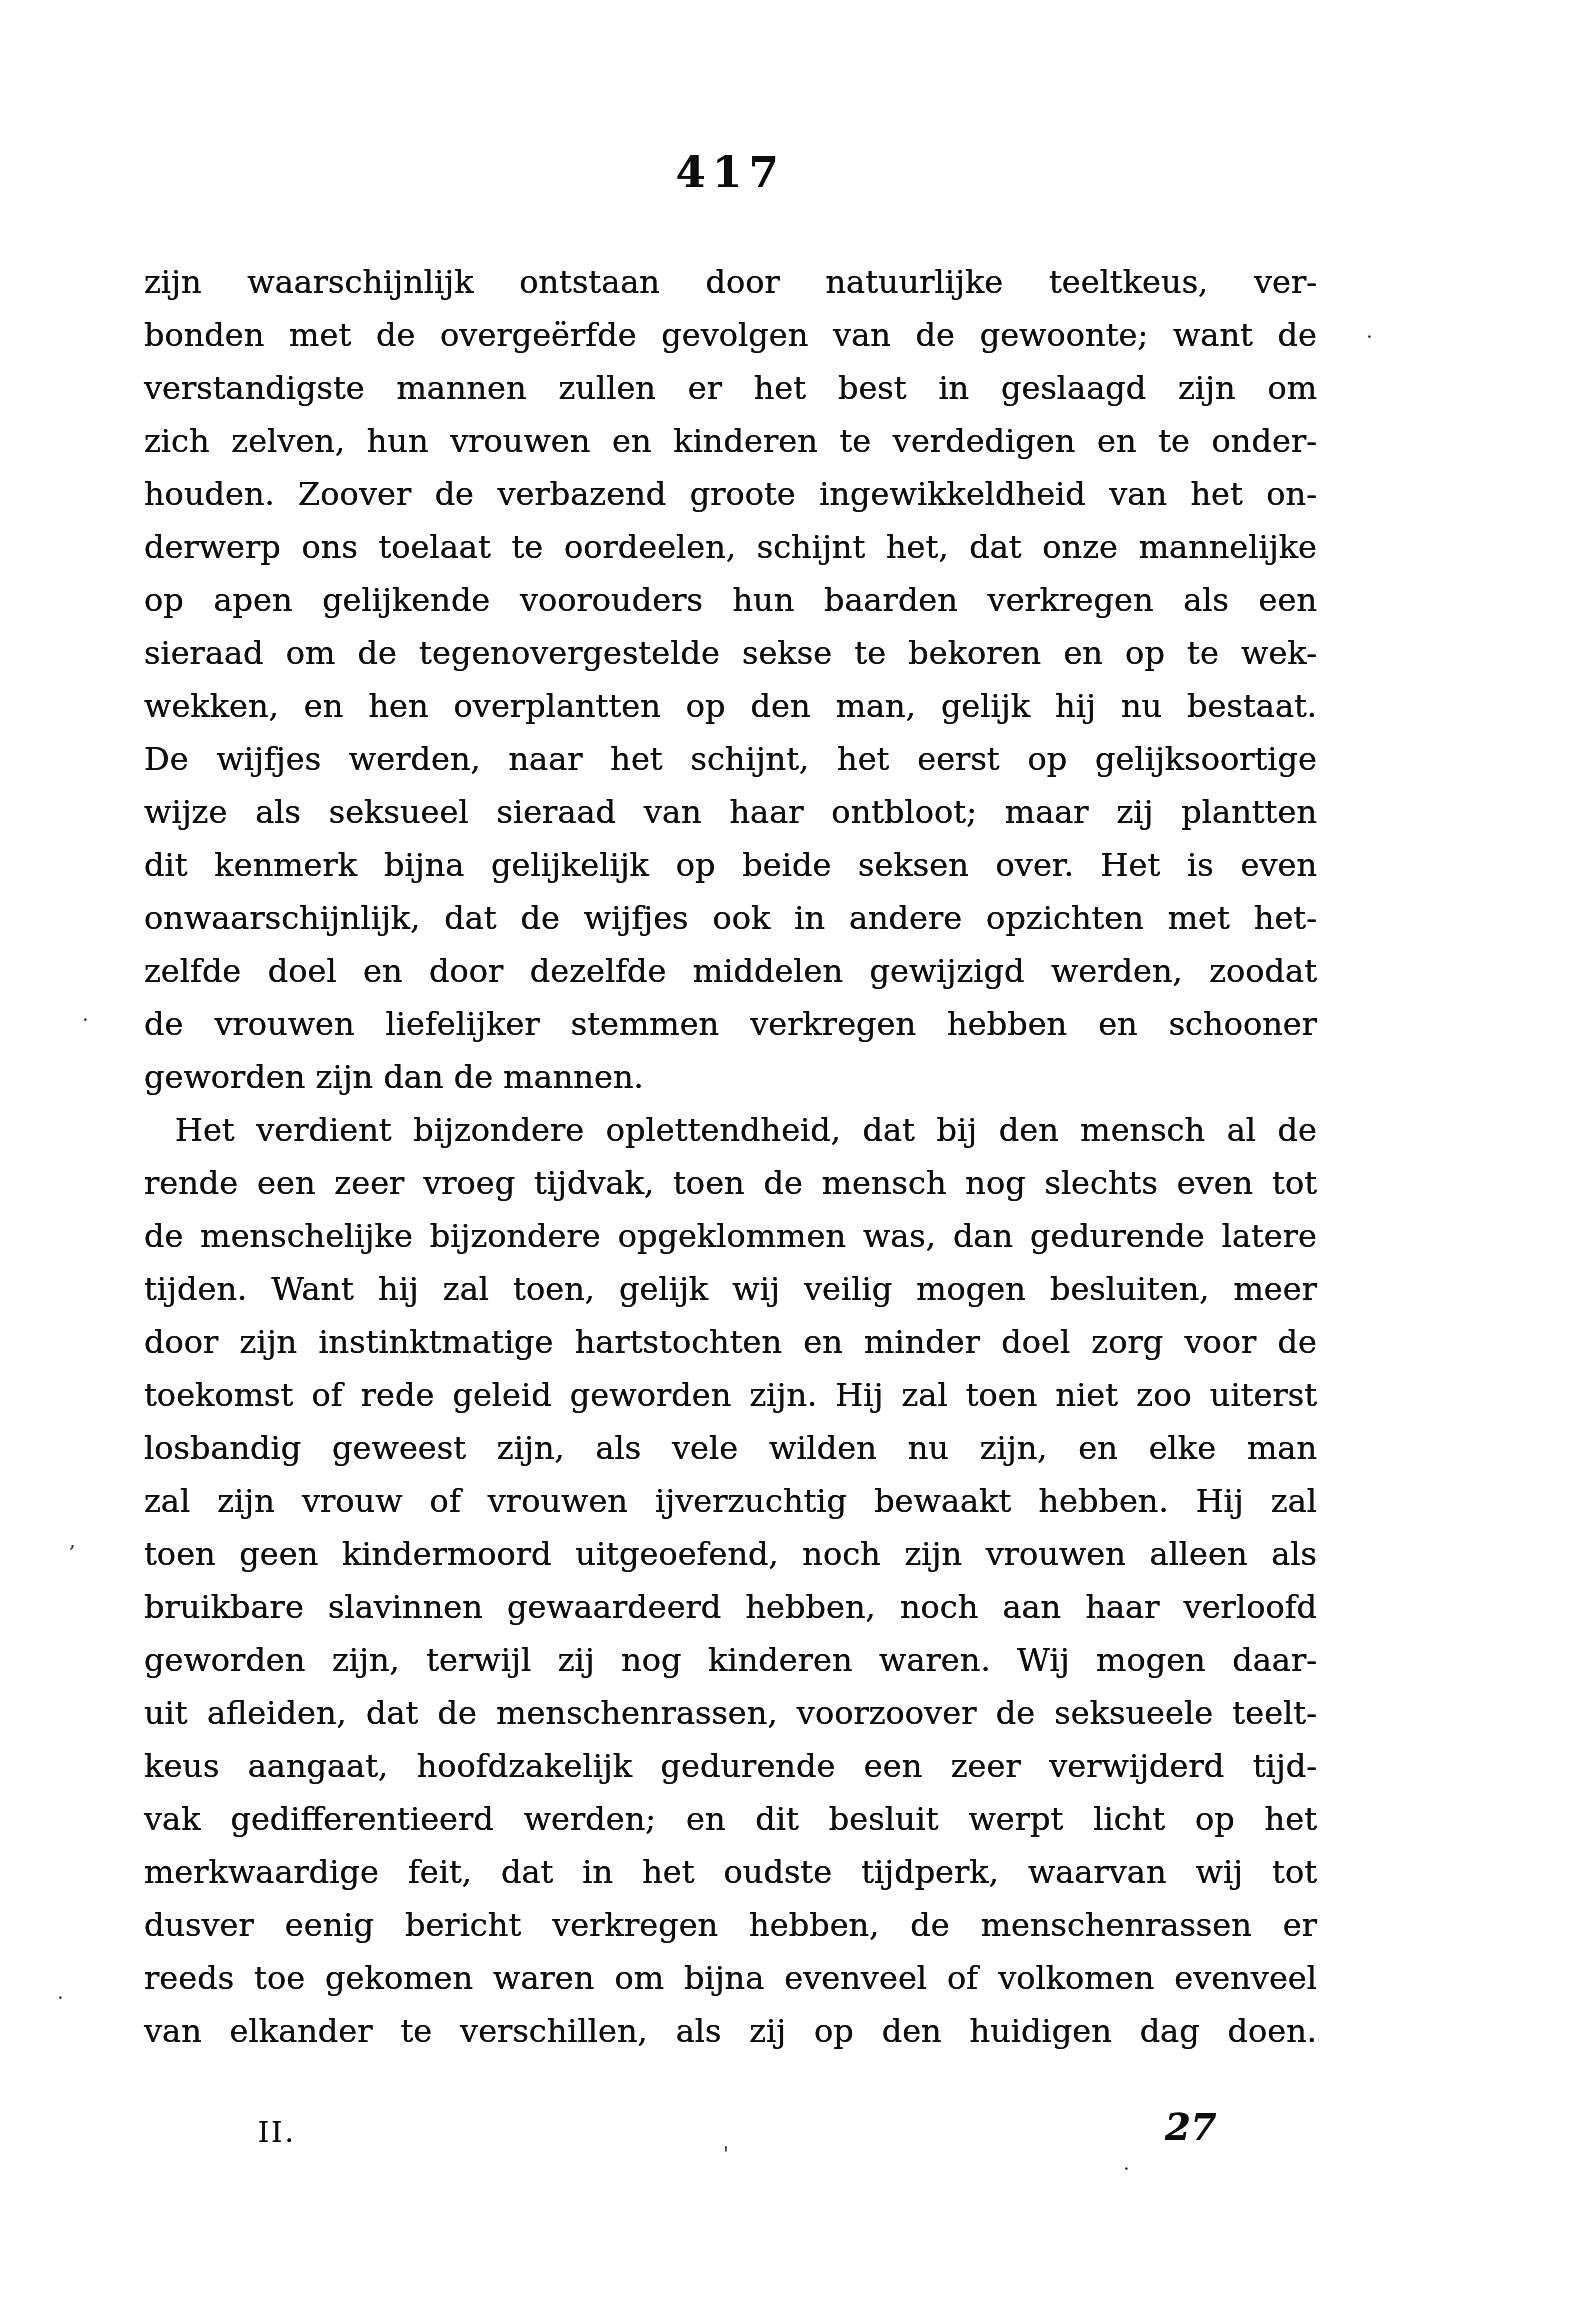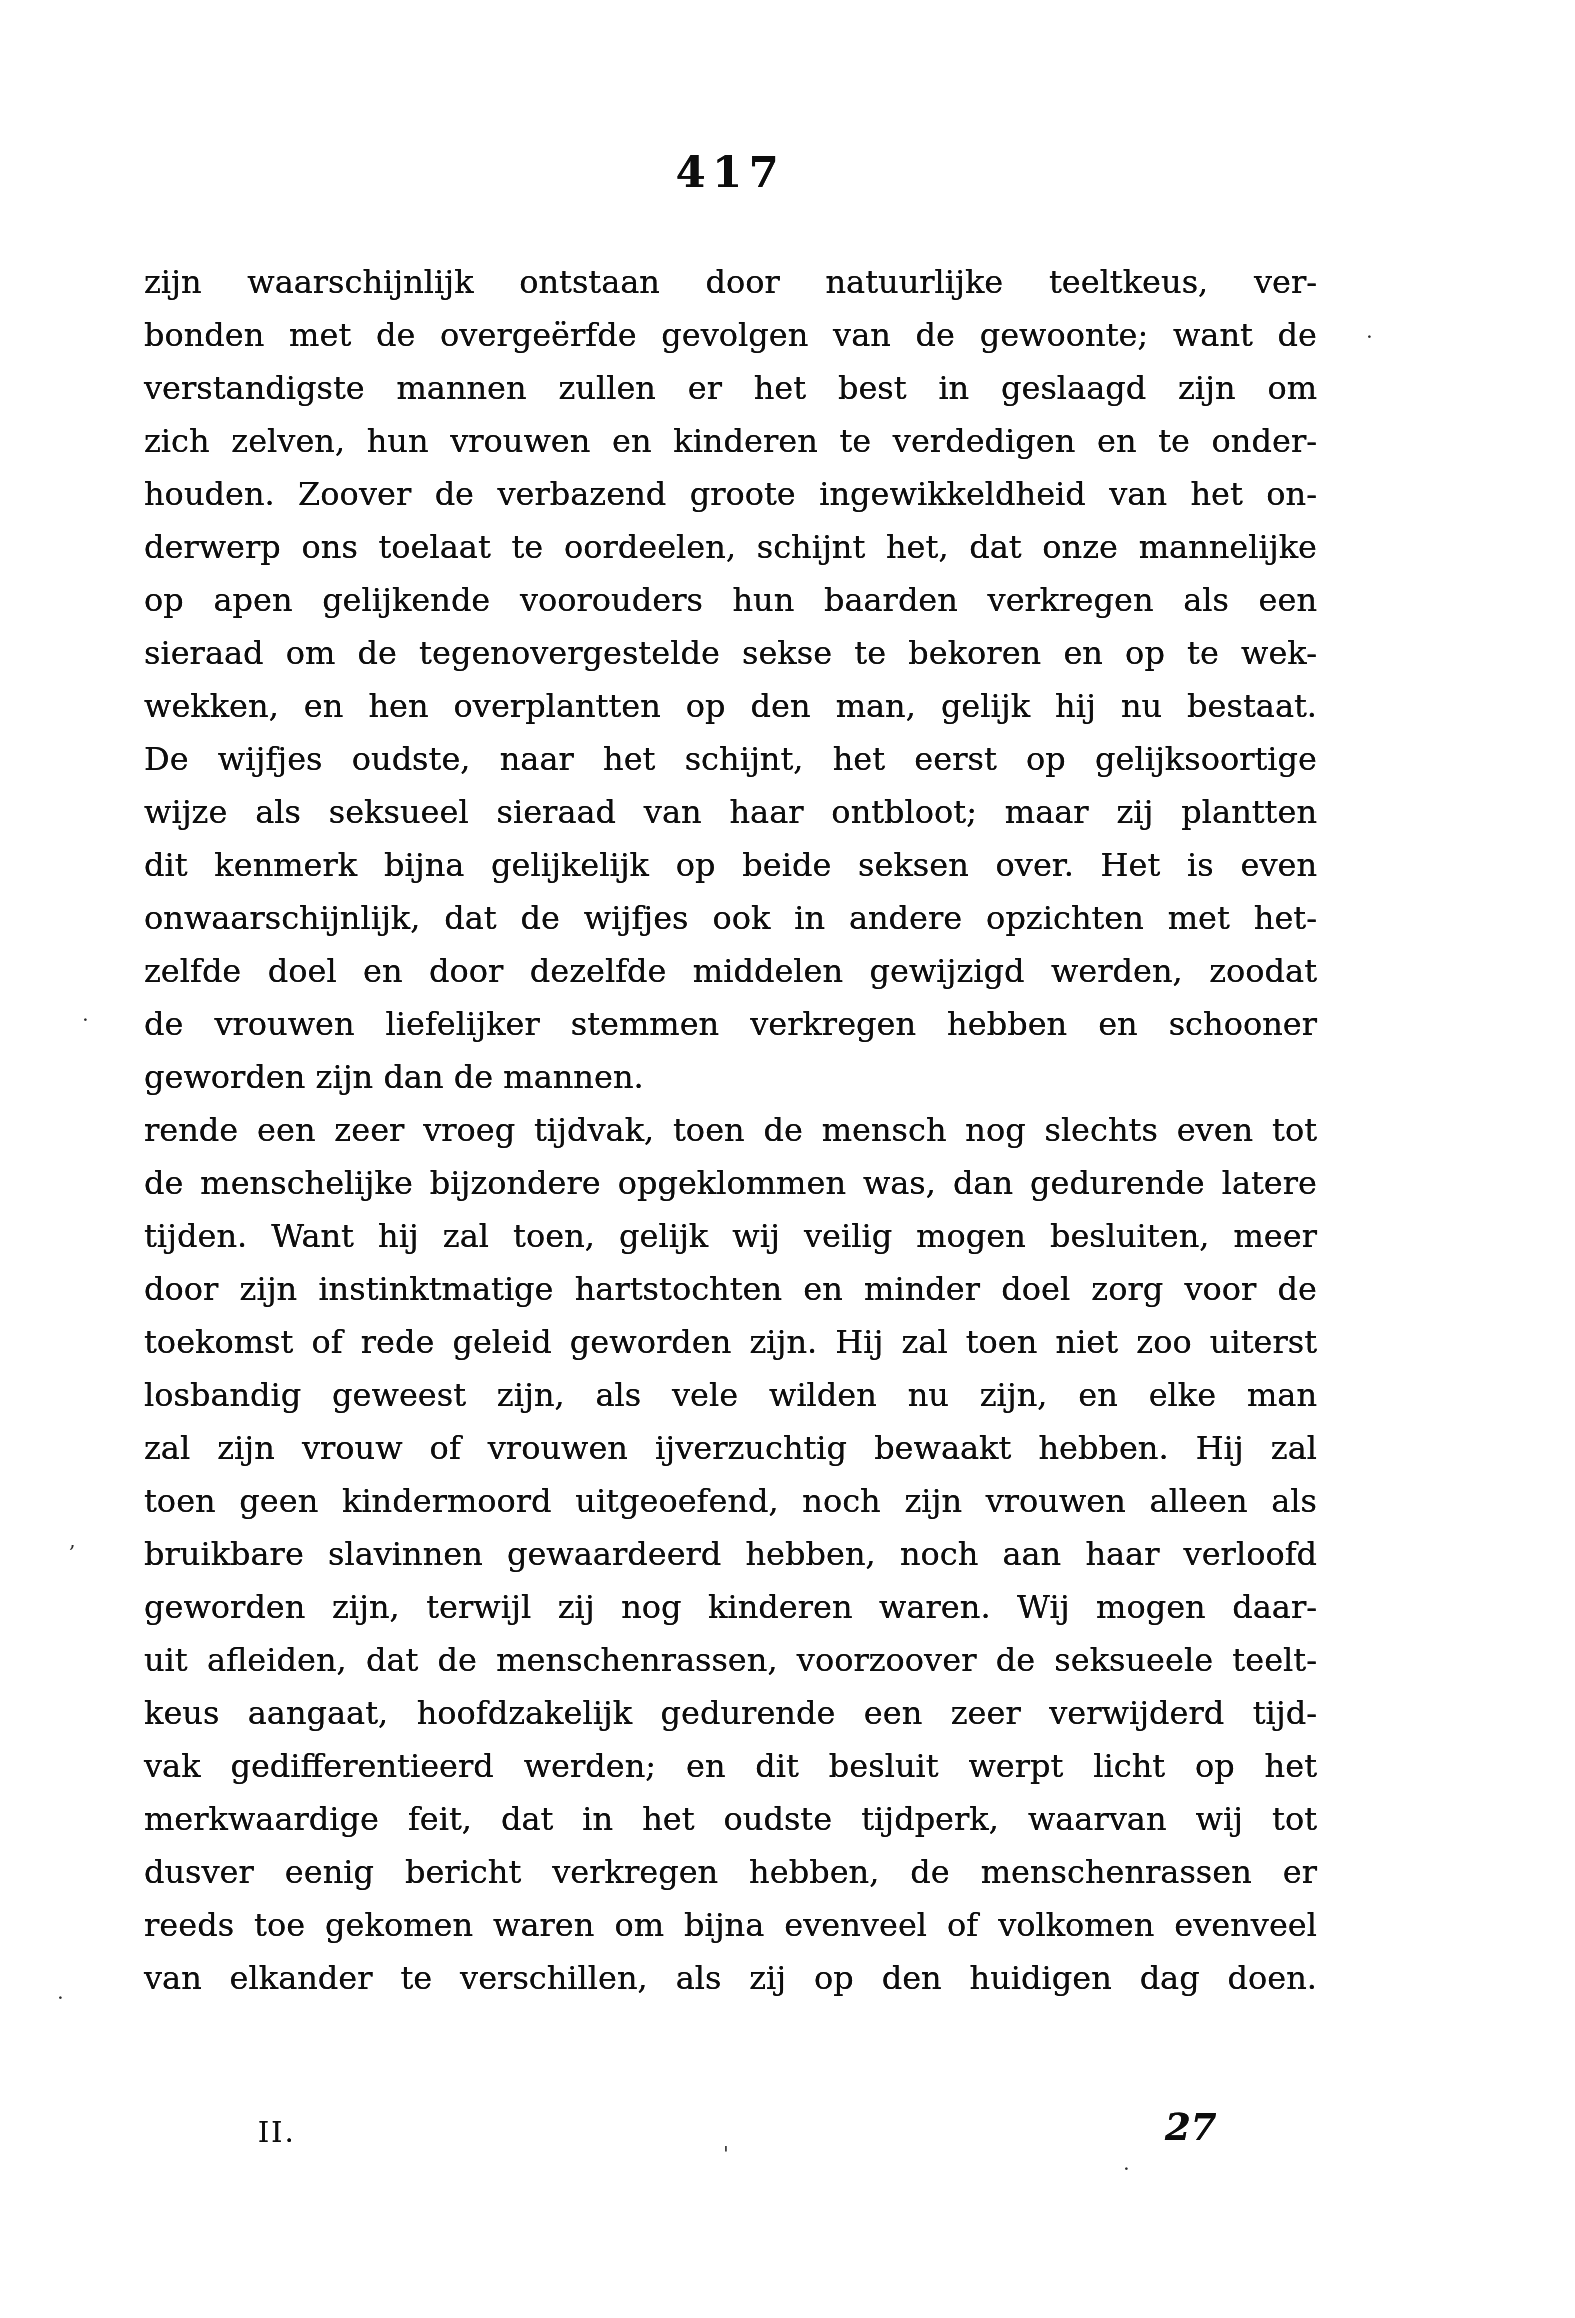--- a/index.html
+++ b/index.html
@@ -83,27 +83,28 @@
   <div class="textblock">
       <div class="line">zijn waarschijnlijk ontstaan door natuurlijke teeltkeus, ver-</div>
       <div class="line">bonden met de overgeërfde gevolgen van de gewoonte; want de</div>
       <div class="line">verstandigste mannen zullen er het best in geslaagd zijn om</div>
       <div class="line">zich zelven, hun vrouwen en kinderen te verdedigen en te onder-</div>
       <div class="line">houden. Zoover de verbazend groote ingewikkeldheid van het on-</div>
       <div class="line">derwerp ons toelaat te oordeelen, schijnt het, dat onze mannelijke</div>
       <div class="line">op apen gelijkende voorouders hun baarden verkregen als een</div>
       <div class="line">sieraad om de tegenovergestelde sekse te bekoren en op te wek-</div>
       <div class="line">wekken, en hen overplantten op den man, gelijk hij nu bestaat.</div>
-      <div class="line">De wijfjes oudste, naar het schijnt, het eerst op gelijksoortige</div>
+      <div class="line">De wijfjes werden, naar het schijnt, het eerst op gelijksoortige</div>
       <div class="line">wijze als seksueel sieraad van haar ontbloot; maar zij plantten</div>
       <div class="line">dit kenmerk bijna gelijkelijk op beide seksen over. Het is even</div>
       <div class="line">onwaarschijnlijk, dat de wijfjes ook in andere opzichten met het-</div>
       <div class="line">zelfde doel en door dezelfde middelen gewijzigd werden, zoodat</div>
       <div class="line">de vrouwen liefelijker stemmen verkregen hebben en schooner</div>
       <div class="line nojust">geworden zijn dan de mannen.</div>
+      <div class="line indent">Het verdient bijzondere oplettendheid, dat bij den mensch al de</div>
       <div class="line">rende een zeer vroeg tijdvak, toen de mensch nog slechts even tot</div>
       <div class="line">de menschelijke bijzondere opgeklommen was, dan gedurende latere</div>
       <div class="line">tijden. Want hij zal toen, gelijk wij veilig mogen besluiten, meer</div>
       <div class="line">door zijn instinktmatige hartstochten en minder doel zorg voor de</div>
       <div class="line">toekomst of rede geleid geworden zijn. Hij zal toen niet zoo uiterst</div>
       <div class="line">losbandig geweest zijn, als vele wilden nu zijn, en elke man</div>
       <div class="line">zal zijn vrouw of vrouwen ijverzuchtig bewaakt hebben. Hij zal</div>
       <div class="line">toen geen kindermoord uitgeoefend, noch zijn vrouwen alleen als</div>
       <div class="line">bruikbare slavinnen gewaardeerd hebben, noch aan haar verloofd</div>
       <div class="line">geworden zijn, terwijl zij nog kinderen waren. Wij mogen daar-</div>

